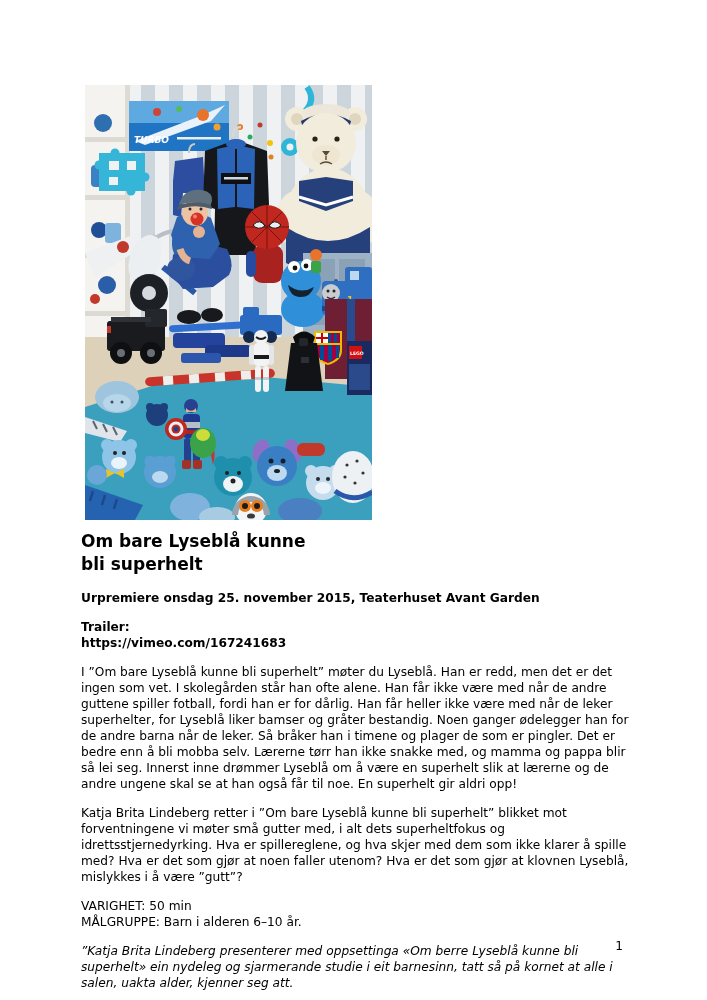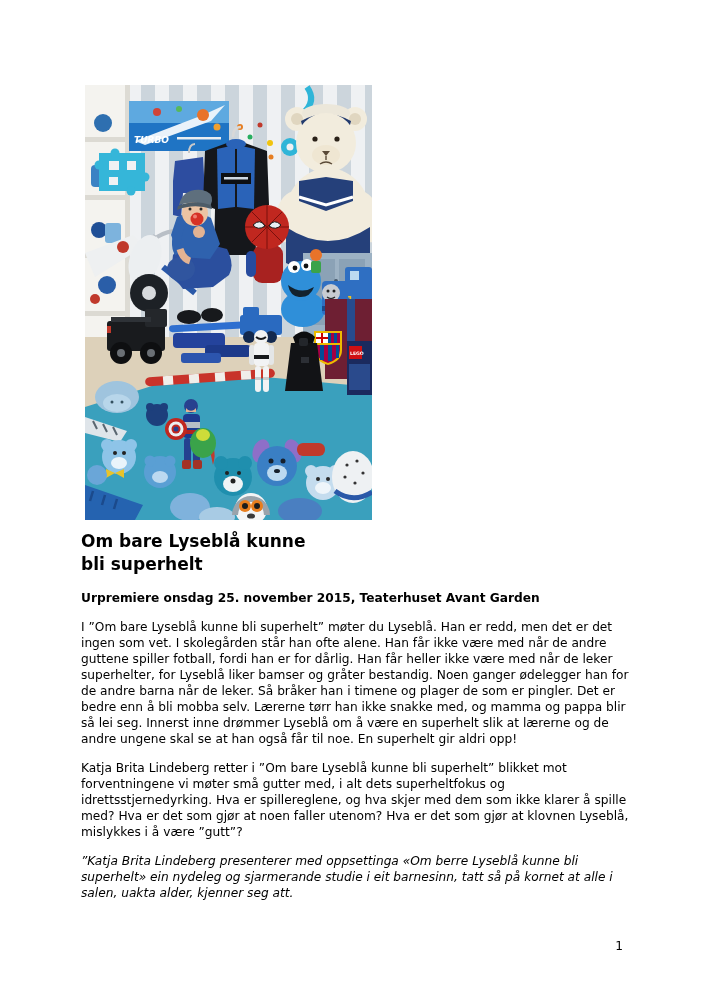--- a/index.html
+++ b/index.html
@@ -367,23 +367,31 @@
         <circle cx="172" cy="421" r="3" fill="#1c1c1c"></circle>
       <ellipse cx="166" cy="431" rx="4" ry="2.6" fill="#3a3a3a"></ellipse>
     </g>
   </svg>
 
   <h1 class="title">Om bare Lyseblå kunne bli superhelt</h1>
 
   <p class="bold">Urpremiere onsdag 25. november 2015, Teaterhuset Avant Garden</p>
 
 
+  <p class="bold">
+    <span>Trailer:</span><br>
+    <span>https://vimeo.com/167241683</span>
+  </p>
 
   <p>I ”Om bare Lyseblå kunne bli superhelt” møter du Lyseblå. Han er redd, men det er det ingen som vet. I skolegården står han ofte alene. Han får ikke være med når de andre guttene spiller fotball, fordi han er for dårlig. Han får heller ikke være med når de leker superhelter, for Lyseblå liker bamser og gråter bestandig. Noen ganger ødelegger han for de andre barna når de leker. Så bråker han i timene og plager de som er pingler. Det er bedre enn å bli mobba selv. Lærerne tørr han ikke snakke med, og mamma og pappa blir så lei seg. Innerst inne drømmer Lyseblå om å være en superhelt slik at lærerne og de andre ungene skal se at han også får til noe. En superhelt gir aldri opp!</p>
 
   <p>Katja Brita Lindeberg retter i ”Om bare Lyseblå kunne bli superhelt” blikket mot forventningene vi møter små gutter med, i alt dets superheltfokus og idrettsstjernedyrking. Hva er spillereglene, og hva skjer med dem som ikke klarer å spille med? Hva er det som gjør at noen faller utenom? Hva er det som gjør at klovnen Lyseblå, mislykkes i å være ”gutt”?</p>
 
+  <p>
+    <span>VARIGHET: 50 min</span><br>
+    <span>MÅLGRUPPE: Barn i alderen 6–10 år.</span>
+  </p>
 
   <p class="italic">”Katja Brita Lindeberg presenterer med oppsettinga «Om berre Lyseblå kunne bli superhelt» ein nydeleg og sjarmerande studie i eit barnesinn, tatt så på kornet at alle i salen, uakta alder, kjenner seg att.</p>
 
   <div class="pagenum">1</div>
 
 </div>
 
 </body></html>

